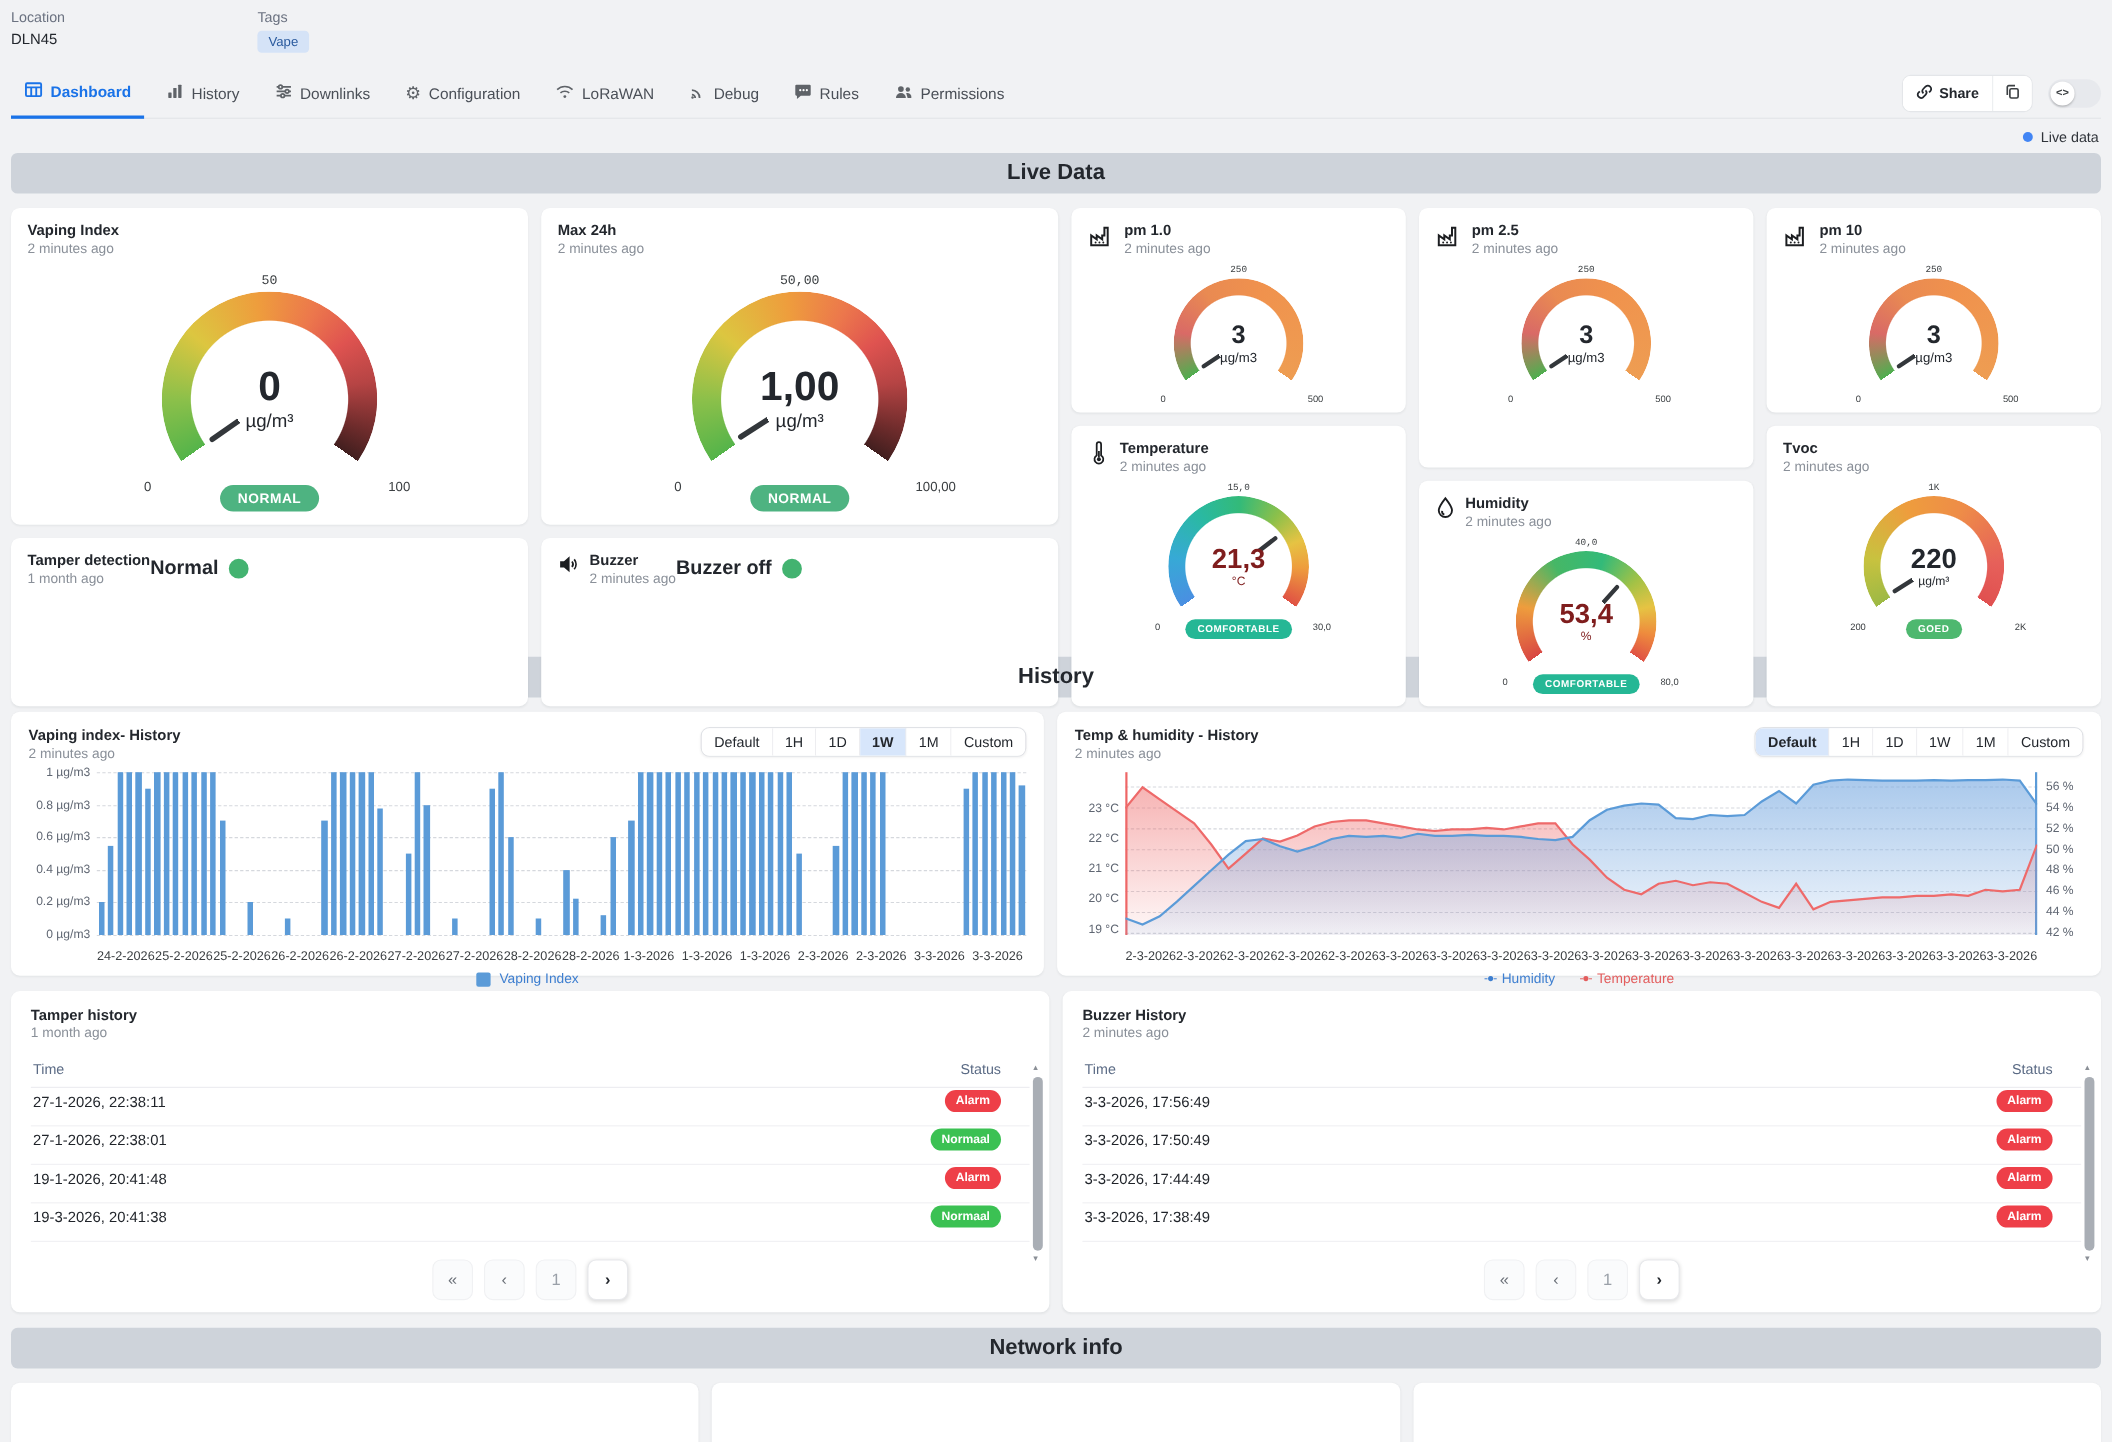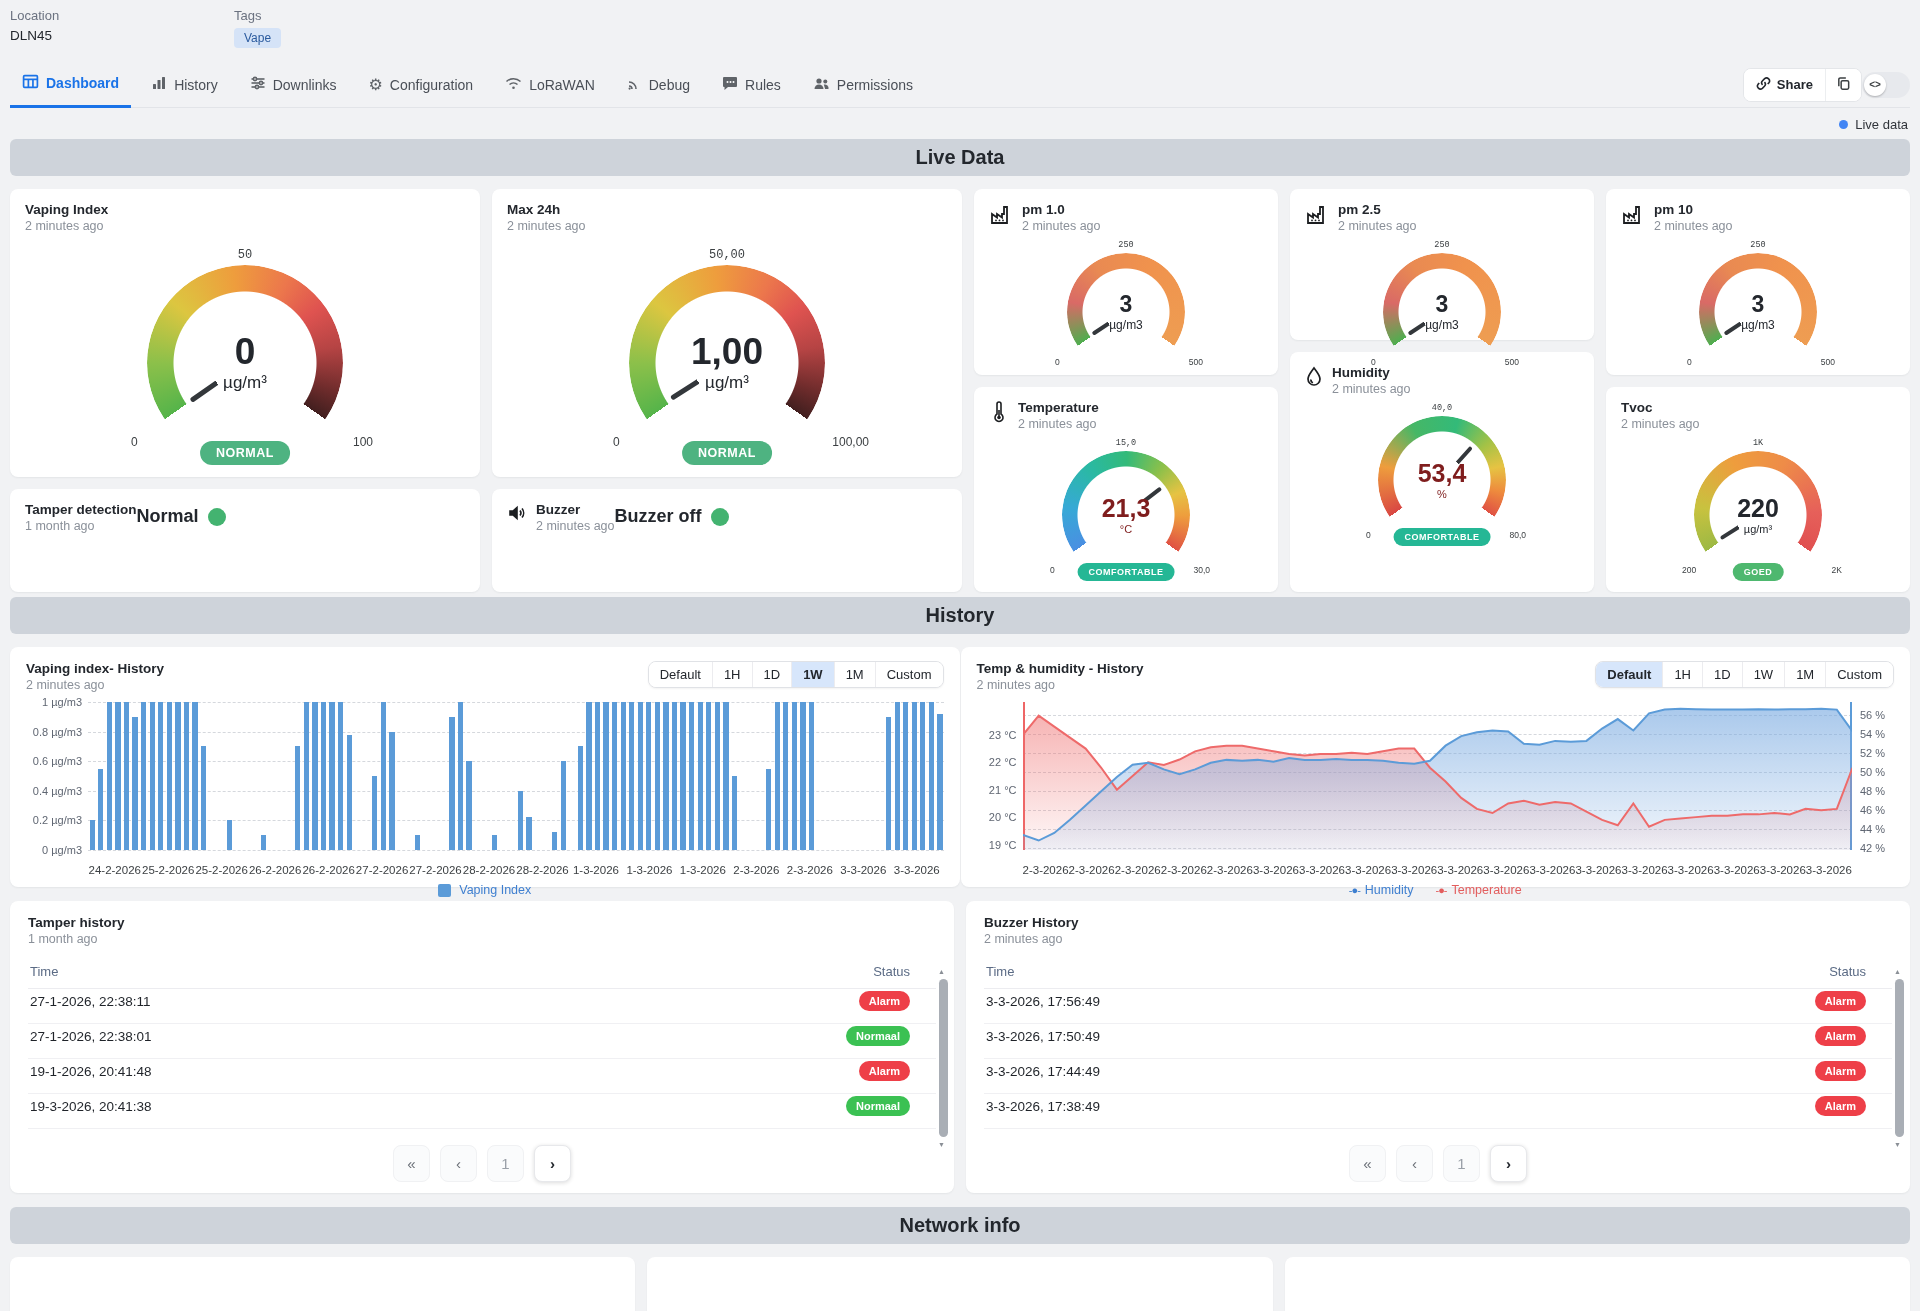--- a/index.html
+++ b/index.html
@@ -19,21 +19,21 @@
     padding:3px 10px; border-radius:4px; }
 
   
   .navbar { display:flex; align-items:center; border-bottom:1px solid #e2e4e8; margin-top:14px; height:46px; }
   .tabs { display:flex; align-items:center; gap:8px; flex:1; }
   .tab { display:flex; align-items:center; gap:7px; font-size:14px; color:#4a4f57;
     padding:0 12px; height:46px; cursor:pointer; }
   .tab svg, .tab .uico { color:#5f6368; }
   .tab.active { color:#1a73e8; font-weight:bold; border-bottom:3px solid #1a73e8; }
   .tab.active svg { color:#1a73e8; }
-  .nav-right { display:flex; align-items:center; gap:0; }
+  .nav-right { display:flex; align-items:center; gap:14px; }
   .share-group { display:flex; background:#fff; border:1px solid #e4e6e9; border-radius:8px; overflow:hidden; }
   .share-btn { display:flex; align-items:center; gap:6px; font-size:13px; font-weight:bold;
     padding:7px 12px; background:#fff; border:none; cursor:pointer; color:#23272d; }
   .copy-btn { display:flex; align-items:center; padding:7px 10px; border:none; border-left:1px solid #eceef0;
     background:#fff; cursor:pointer; color:#3c4043; }
   .code-toggle { width:48px; height:26px; background:#e7e9ed; border-radius:13px; position:relative; cursor:pointer; }
   .code-knob { position:absolute; left:2px; top:2px; width:22px; height:22px; border-radius:50%;
     background:#fff; box-shadow:0 1px 2px rgba(0,0,0,.25); font-size:10px; font-weight:bold;
     color:#3c4043; display:flex; align-items:center; justify-content:center; }
 
@@ -106,21 +106,21 @@
   .g-md .badge { bottom:-2px; font-size:9px; padding:4px 11px; }
   .teal { color:#7f1d1d; }
 
   
   .status-card { display:flex; justify-content:flex-start; align-items:flex-start; padding:13px 15px; flex:1; }
   .status-right { display:flex; align-items:center; gap:9px; margin-top:4px; }
   .status-text { font-size:18px; font-weight:bold; }
   .green-dot { width:18px; height:18px; border-radius:50%; background:#43b370; }
 
   
-  .hist-grid { display:grid; grid-template-columns:1fr 1fr; gap:1px; margin-bottom:14px; }
+  .hist-grid { display:grid; grid-template-columns:1fr 1fr; gap:12px; margin-bottom:14px; }
   .chart-card { padding:14px 16px 10px; height:240px; position:relative; }
   .chart-head { display:flex; justify-content:space-between; align-items:flex-start; }
   .range-group { display:flex; border:1px solid #e0e2e6; border-radius:8px; overflow:hidden; background:#fff; box-shadow:0 1px 2px rgba(0,0,0,.05); }
   .range-btn { font-size:13px; padding:5px 11px; background:#fff; border:none; border-right:1px solid #ececef; color:#23272d; cursor:pointer; font-family:inherit; }
   .range-btn:last-child { border-right:none; }
   .range-btn.sel { background:#d7e6fb; font-weight:bold; }
   .chart-body { display:flex; margin-top:10px; height:148px; }
   .yaxis { position:relative; width:62px; }
   .ylab { position:absolute; right:6px; transform:translateY(-50%); font-size:11px; color:#5f6672; white-space:nowrap; }
   .plot { position:relative; flex:1; }
@@ -403,21 +403,21 @@
             </div>
             <div class="g-min">0</div>
             <div class="g-max">30,0</div>
             <div class="badge comfort">COMFORTABLE</div>
           </div>
         </div>
       </div>
     </div>
 
     <div class="vcol">
-      <div class="card card-pad" style="height:151px">
+      <div class="card card-pad" style="height:236px">
         <div class="hdr-ic">
           <span><svg width="24" height="24" viewBox="0 0 24 24" fill="none" stroke="#1c1e21" stroke-width="1.8">
                 <path d="M3 20 v-9 l5 3.5 v-3.5 l5 3.5 v-3.5 h2 v-7 h3 v16 z"></path>
                 <circle cx="7" cy="17.4" r="0.9" fill="#1c1e21" stroke="none"></circle>
                 <circle cx="10.5" cy="17.4" r="0.9" fill="#1c1e21" stroke="none"></circle>
                 <circle cx="14" cy="17.4" r="0.9" fill="#1c1e21" stroke="none"></circle>
               </svg></span>
           <div>
             <div class="c-title">pm 2.5</div>
             <div class="c-sub">2 minutes ago</div>

